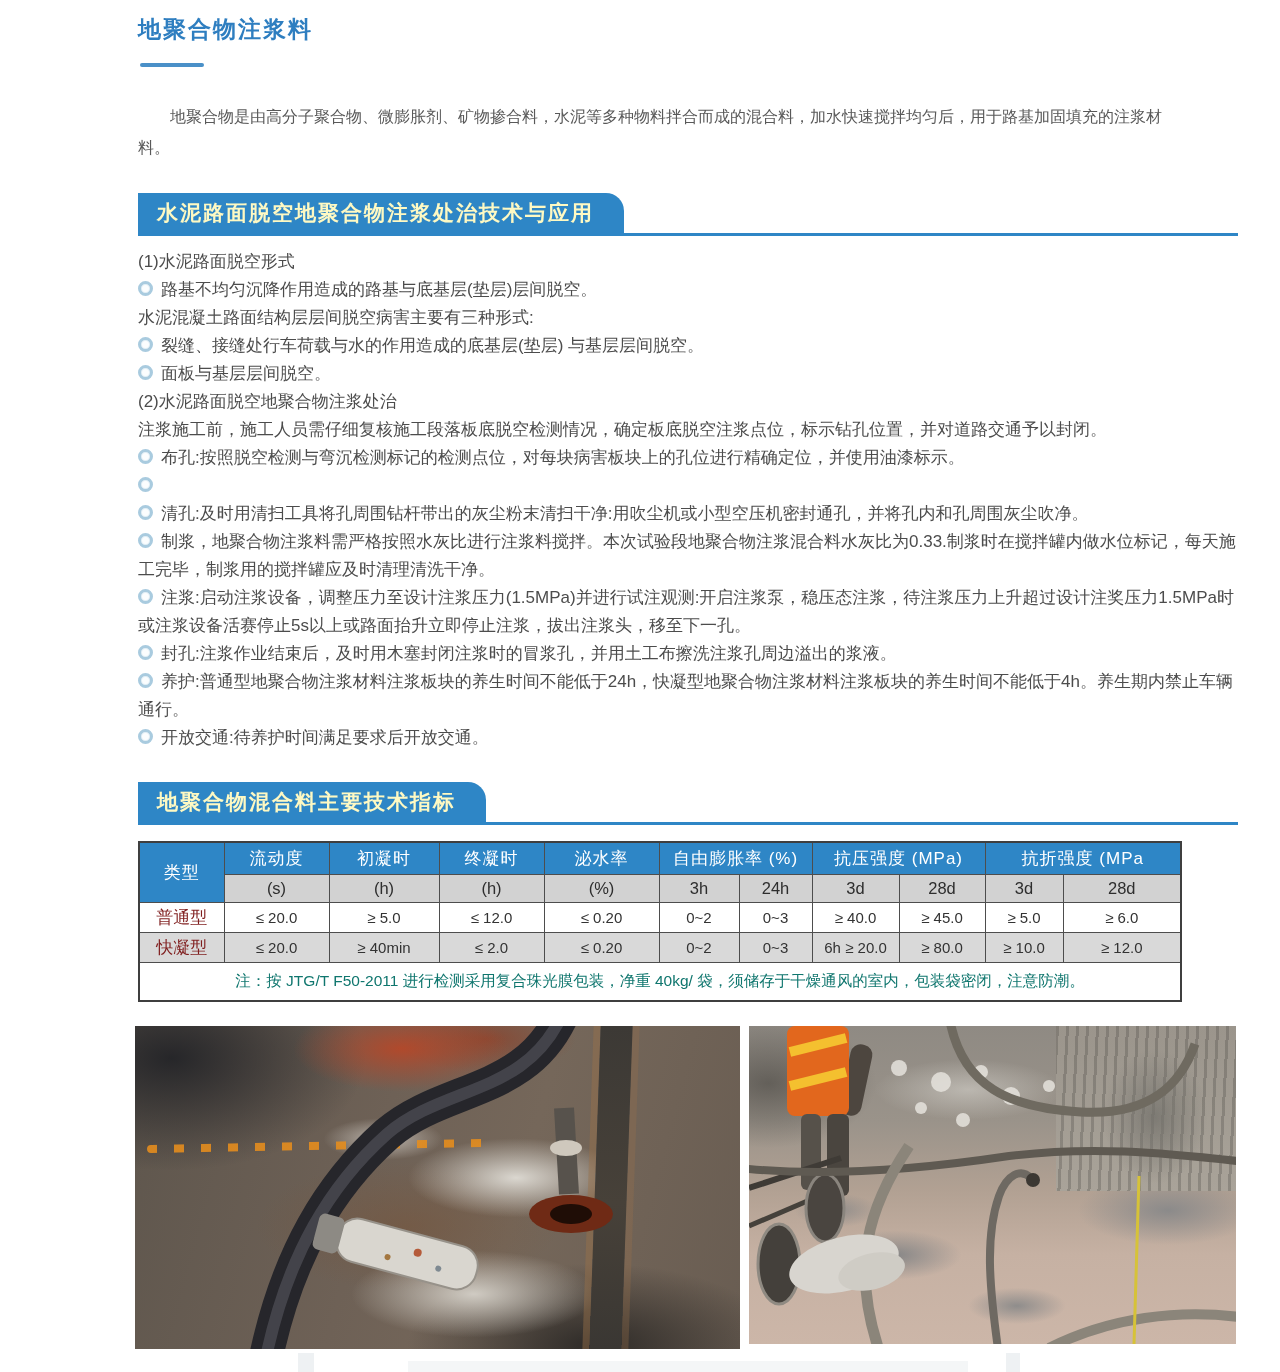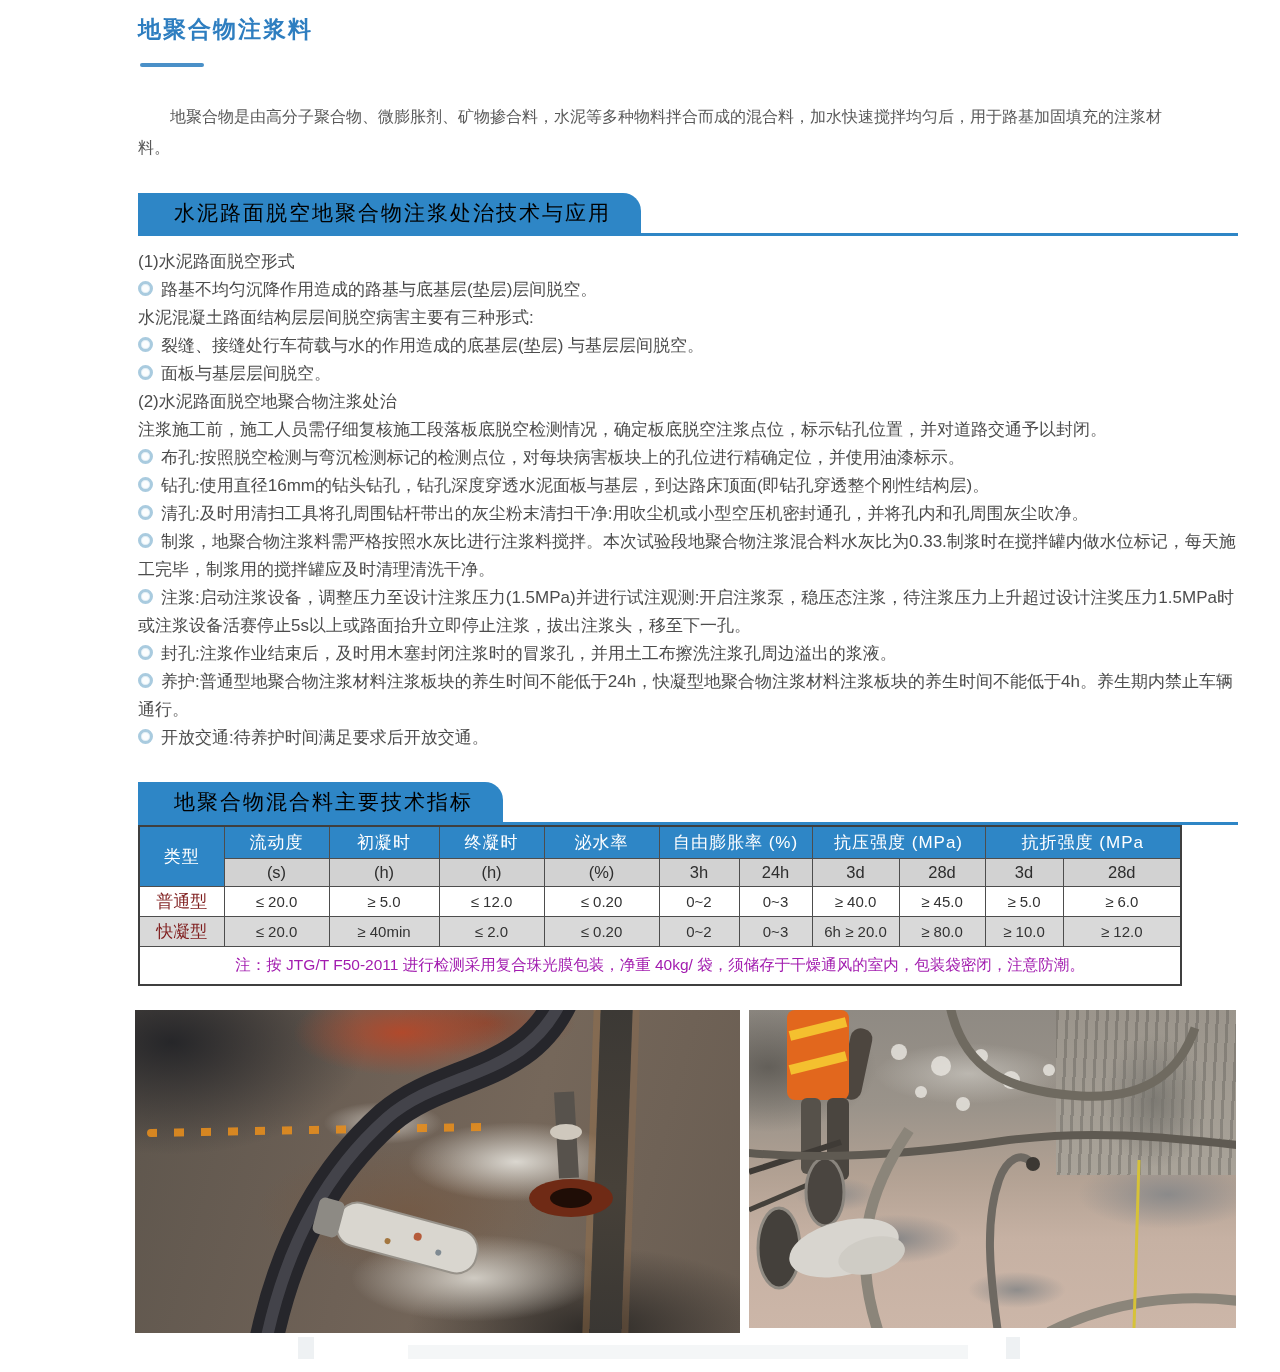--- a/index.html
+++ b/index.html
@@ -8,36 +8,36 @@
 
   
   .page-title{margin:0;font-size:23px;font-weight:bold;color:#2e7ec0;letter-spacing:2px;}
   .title-dash{width:64px;height:4px;background:#4a90c8;border-radius:2px;margin:18px 0 0 2px;}
 
   
   .intro{width:1048px;margin:34px 0 0;font-size:16px;line-height:31px;color:#595959;text-indent:2em;}
 
   
   .banner-row{margin-top:30px;border-bottom:3px solid #2e86c6;line-height:0;}
-  .banner{display:inline-block;background:#2e86c6;color:#000000;font-size:21px;font-weight:normal;letter-spacing:2px;line-height:40px;height:40px;padding:0 30px 0 36px;border-radius:0 18px 0 0;vertical-align:bottom;}
+  .banner{display:inline-block;background:#2e86c6;color:#fef9c3;font-size:21px;font-weight:bold;letter-spacing:2px;line-height:40px;height:40px;padding:0 30px 0 19px;border-radius:0 18px 0 0;vertical-align:bottom;}
 
   
   .list{margin-top:12px;width:1100px;}
   .item{margin:0;font-size:17px;line-height:28px;color:#4c4c4c;}
   .ring{display:inline-block;width:9px;height:9px;border:3px solid #a9cbdf;border-radius:50%;background:#fbfdfe;margin-right:8px;vertical-align:-1px;box-shadow:inset 0 0 0 1px #e3eff6;}
 
   
-  table.spec{border-collapse:collapse;width:1044px;table-layout:fixed;border:2px solid #3f3f3f;padding-left:44px;}
+  table.spec{border-collapse:collapse;width:1044px;table-layout:fixed;margin-top:16px;border:2px solid #3f3f3f;padding-left:44px;}
   table.spec th,table.spec td{border:1px solid #4d4d4d;text-align:center;padding:0;font-weight:normal;}
   .th-blue{background:#2e86c6;color:#ffffff;font-weight:bold;font-size:17px;height:31px;letter-spacing:1px;}
   .th-gray{background:#d2d2d2;color:#2e2e2e;font-size:16.5px;height:27px;}
   .cell{font-size:15px;color:#333333;height:29px;background:#ffffff;}
   tr.row-gray .cell{background:#d9d9d9;}
   .row-label{font-size:17px;color:#7f1d1d;}
-  .note-cell{font-size:15.5px;color:#a21caf;height:37px;background:#ffffff;}
+  .note-cell{font-size:15.5px;color:#0f766e;height:37px;background:#ffffff;}
 
   
   .photos{display:flex;gap:9px;margin-top:24px;margin-left:-3px;align-items:flex-start;}
   .photo{position:relative;overflow:hidden;}
   .photo svg{position:absolute;inset:0;}
 
   .photo-left{width:605px;height:323px;
     background:
       radial-gradient(ellipse 150px 60px at 44% 7%, rgba(186,70,38,.88), rgba(186,70,38,0) 72%),
       radial-gradient(ellipse 120px 45px at 58% 4%, rgba(150,55,28,.6), transparent 75%),
@@ -93,21 +93,21 @@
 
   <div class="list">
       <p class="item"><span>(1)水泥路面脱空形式</span></p>
       <p class="item"><span class="ring"></span><span>路基不均匀沉降作用造成的路基与底基层(垫层)层间脱空。</span></p>
       <p class="item"><span>水泥混凝土路面结构层层间脱空病害主要有三种形式:</span></p>
       <p class="item"><span class="ring"></span><span>裂缝、接缝处行车荷载与水的作用造成的底基层(垫层) 与基层层间脱空。</span></p>
       <p class="item"><span class="ring"></span><span>面板与基层层间脱空。</span></p>
       <p class="item"><span>(2)水泥路面脱空地聚合物注浆处治</span></p>
       <p class="item"><span>注浆施工前，施工人员需仔细复核施工段落板底脱空检测情况，确定板底脱空注浆点位，标示钻孔位置，并对道路交通予以封闭。</span></p>
       <p class="item"><span class="ring"></span><span>布孔:按照脱空检测与弯沉检测标记的检测点位，对每块病害板块上的孔位进行精确定位，并使用油漆标示。</span></p>
-      <p class="item"><span class="ring"></span><span>钻孔:使用直径16mm的钻头钻孔，钻孔深度穿透水泥面板与基层，到达路床顶面(即钻孔穿透整个刚性结构层)。</span></p>
+      <p class="item"><span class="ring"></span></p>
       <p class="item"><span class="ring"></span><span>清孔:及时用清扫工具将孔周围钻杆带出的灰尘粉末清扫干净:用吹尘机或小型空压机密封通孔，并将孔内和孔周围灰尘吹净。</span></p>
       <p class="item"><span class="ring"></span><span>制浆，地聚合物注浆料需严格按照水灰比进行注浆料搅拌。本次试验段地聚合物注浆混合料水灰比为0.33.制浆时在搅拌罐内做水位标记，每天施工完毕，制浆用的搅拌罐应及时清理清洗干净。</span></p>
       <p class="item"><span class="ring"></span><span>注浆:启动注浆设备，调整压力至设计注浆压力(1.5MPa)并进行试注观测:开启注浆泵，稳压态注浆，待注浆压力上升超过设计注奖压力1.5MPa时或注浆设备活赛停止5s以上或路面抬升立即停止注浆，拔出注浆头，移至下一孔。</span></p>
       <p class="item"><span class="ring"></span><span>封孔:注浆作业结束后，及时用木塞封闭注浆时的冒浆孔，并用土工布擦洗注浆孔周边溢出的浆液。</span></p>
       <p class="item"><span class="ring"></span><span>养护:普通型地聚合物注浆材料注浆板块的养生时间不能低于24h，快凝型地聚合物注浆材料注浆板块的养生时间不能低于4h。养生期内禁止车辆通行。</span></p>
       <p class="item"><span class="ring"></span><span>开放交通:待养护时间满足要求后开放交通。</span></p>
     </div>
 
   <div class="banner-row">
     <span class="banner">地聚合物混合料主要技术指标</span>

